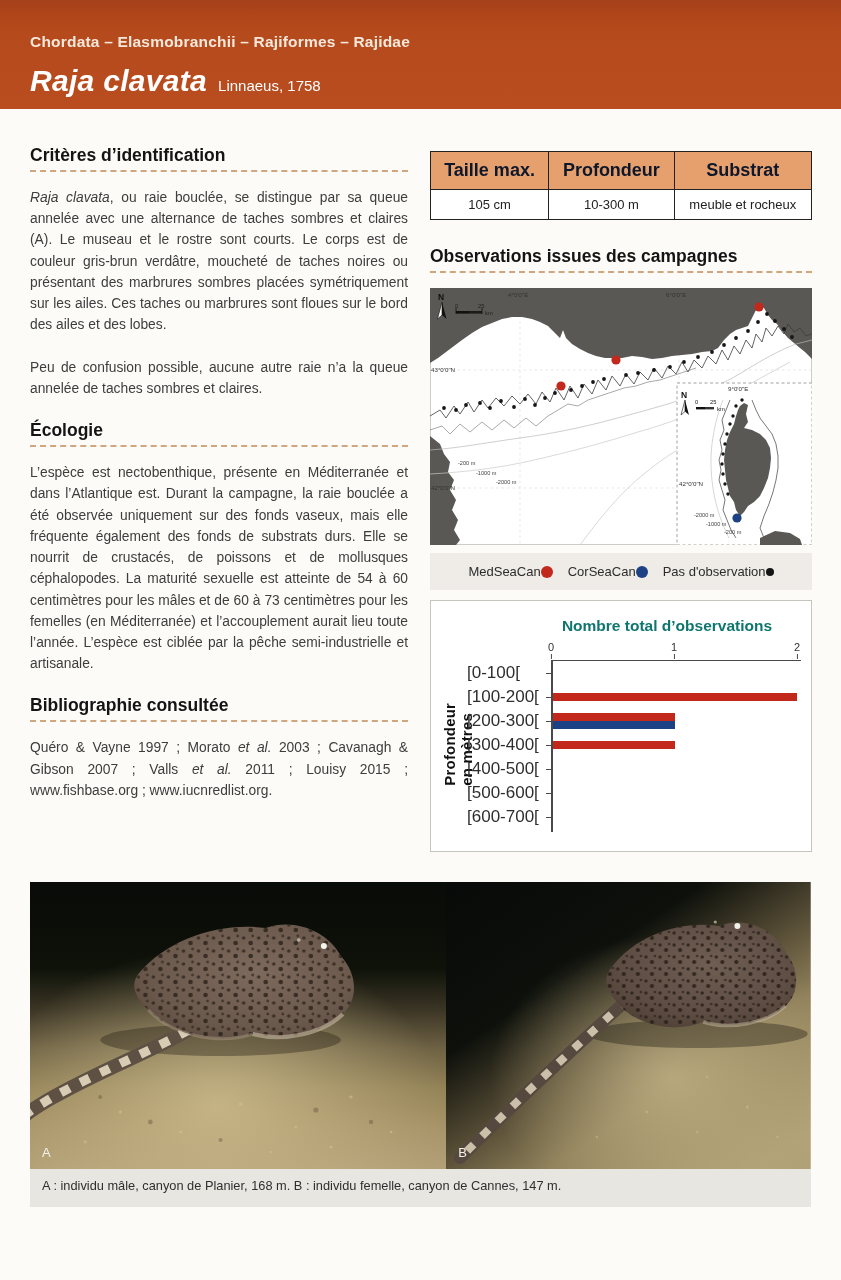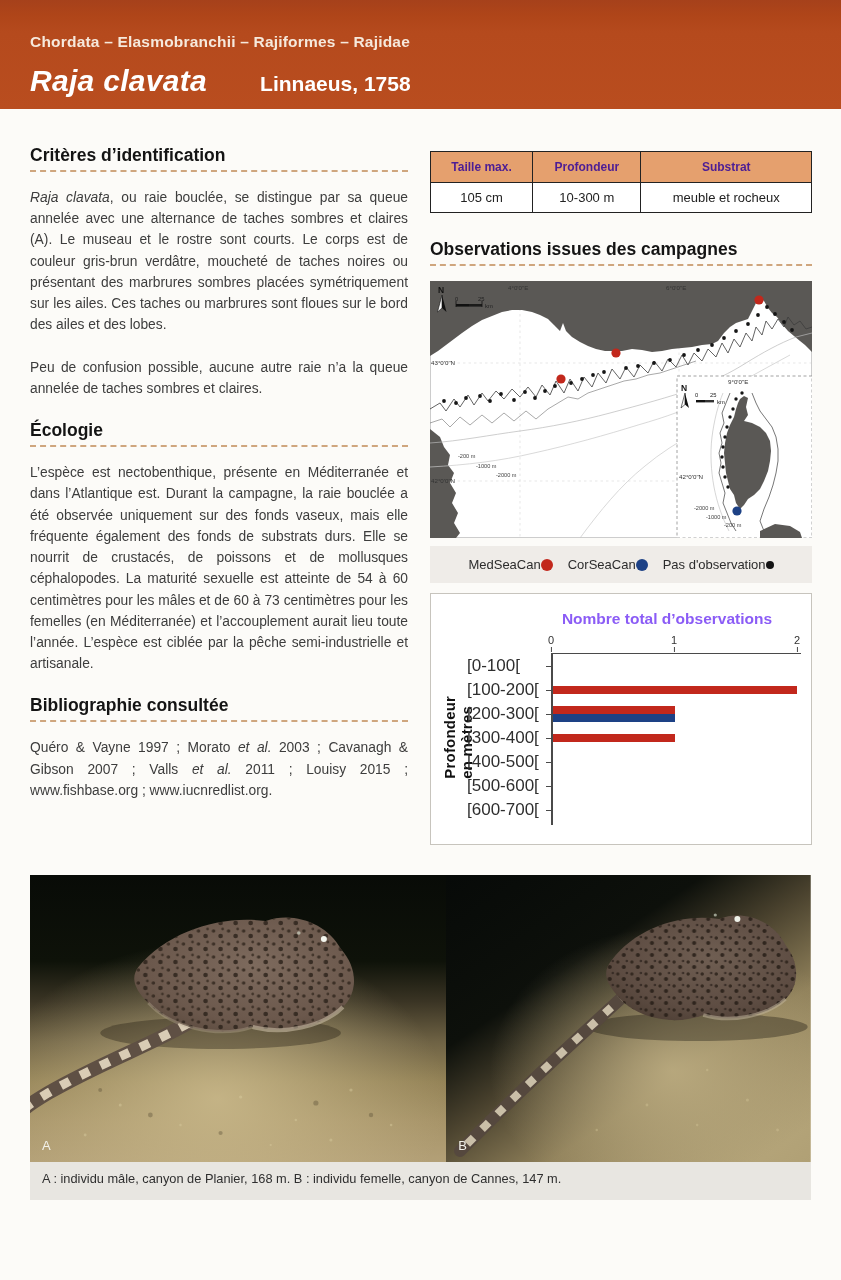--- a/index.html
+++ b/index.html
@@ -4,35 +4,35 @@
 <style>
   html,body{margin:0;padding:0;}
   body{width:841px;height:1280px;background:#fcfbf8;font-family:"Liberation Sans",sans-serif;overflow:hidden;}
   .page{position:relative;width:841px;height:1280px;}
 
   
   .header{height:109px;background:linear-gradient(180deg,#a6411b 0%,#af4519 14%,#b54a1d 30%,#b94d1f 100%);padding:0 0 0 30px;box-sizing:border-box;}
   .breadcrumb{padding-top:33px;font-size:15.5px;font-weight:bold;color:#f6e9dc;letter-spacing:.2px;}
   .title-line{margin-top:13px;display:flex;align-items:baseline;gap:11px;color:#fff;}
   .title-species{font-size:30px;font-weight:bold;font-style:italic;letter-spacing:.3px;}
-  .title-author{font-size:21px;font-weight:700;margin-left:42px;}
+  .title-author{font-size:15px;font-weight:400;}
 
   
   .content{display:flex;gap:22px;margin:36px 29px 0 30px;}
   .col-left{width:378px;flex:none;}
   .col-right{flex:1;min-width:0;}
 
   h2.sec{font-size:17.5px;font-weight:bold;color:#141414;margin:0 0 4px 0;}
   .rule{height:0;border-top:2px dashed #cfa67e;margin:0 0 15px 0;}
   .col-left p{margin:0 0 21px 0;font-size:13.8px;line-height:1.54;color:#3d3d3d;text-align:justify;}
   .mt-sec{margin-top:24px;}
 
   
   table.info{width:100%;border-collapse:collapse;margin-top:6px;}
-  table.info th{background:#e5a06e;color:#4c1d95;font-size:12px;font-weight:bold;border:1px solid #222;padding:8px 4px;}
+  table.info th{background:#e5a06e;color:#0f172a;font-size:18px;font-weight:bold;border:1px solid #222;padding:8px 4px;}
   table.info td{background:#fff;color:#222;font-size:13px;border:1px solid #222;padding:7px 4px;text-align:center;}
 
   .obs-wrap{margin-top:26px;}
 
   
   .map-box{margin-top:14px;}
   .map-box svg{display:block;width:100%;height:257px;}
   .map-coord{font-size:6.2px;fill:#333;}
   .map-depth{font-size:5.6px;fill:#444;}
   .map-n{font-size:8.5px;font-weight:bold;fill:#111;}
@@ -40,21 +40,21 @@
 
   
   .legend{margin-top:8px;background:#efece8;height:37px;display:flex;align-items:center;justify-content:center;gap:15px;}
   .legend-item{display:flex;align-items:center;gap:0;}
   .legend-label{font-size:13px;color:#2c2c2c;}
   .legend-dot{width:12px;height:12px;border-radius:50%;}
   .legend-item:last-child .legend-dot{width:8px;height:8px;}
 
   
   .chart-box{margin-top:10px;border:1.5px solid #c7c4bd;background:#fff;padding:16px 14px 22px 10px;box-sizing:border-box;}
-  .chart-title{margin-left:96px;text-align:center;font-size:15.5px;font-weight:600;color:#8b5cf6;}
+  .chart-title{margin-left:96px;text-align:center;font-size:15.5px;font-weight:600;color:#0f766e;}
   .chart-area{position:relative;padding-left:26px;margin-top:4px;}
   .chart-ylabel{position:absolute;left:0px;top:54%;transform:translateY(-50%) rotate(180deg);writing-mode:vertical-rl;font-size:15px;font-weight:bold;color:#111;letter-spacing:.2px;}
   .chart-xaxis{margin-left:84px;position:relative;height:22px;}
   .chart-xaxis-line{position:absolute;left:0;right:-4px;bottom:0;height:1.5px;background:#4a4a4a;}
   .xtick{position:absolute;bottom:8px;transform:translateX(-50%);font-size:11px;color:#333;}
   .xtick::after{content:'';position:absolute;left:50%;top:calc(100% + 1px);width:1px;height:5px;background:#4a4a4a;}
   .chart-plot{position:relative;}
   .chart-yaxis{position:absolute;left:84px;top:0;bottom:-3px;width:1.5px;background:#4a4a4a;}
   .chart-row{display:flex;align-items:center;height:24px;}
   .chart-cat{width:84px;flex:none;padding-right:8px;box-sizing:border-box;font-size:17px;color:#2e2e2e;position:relative;}

